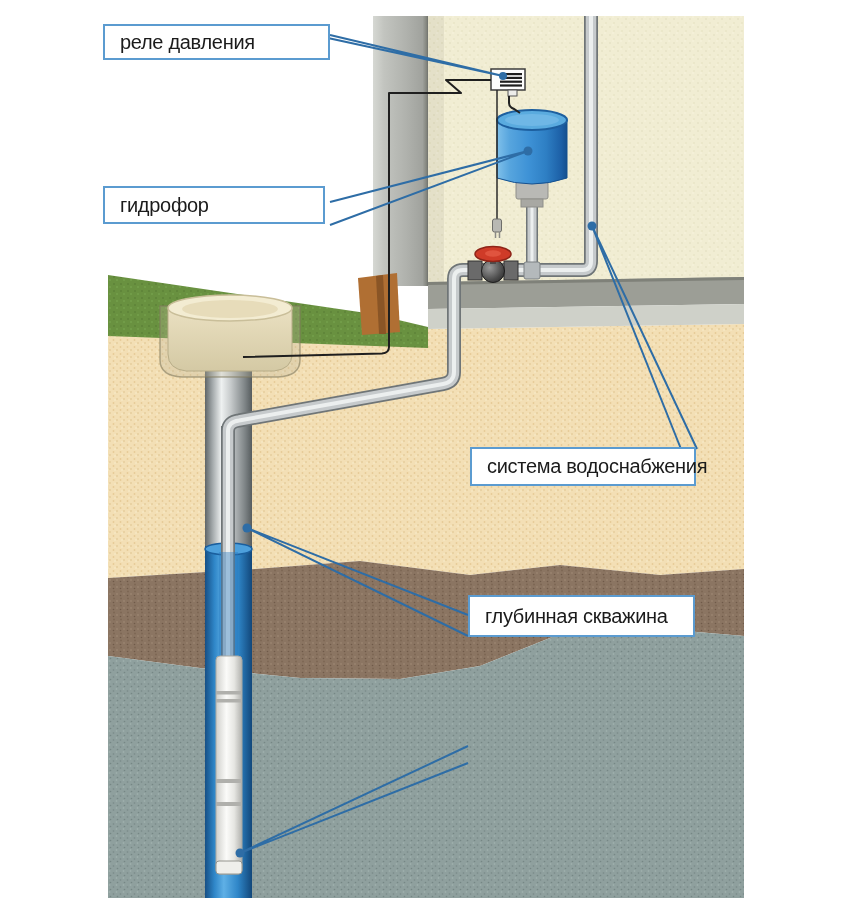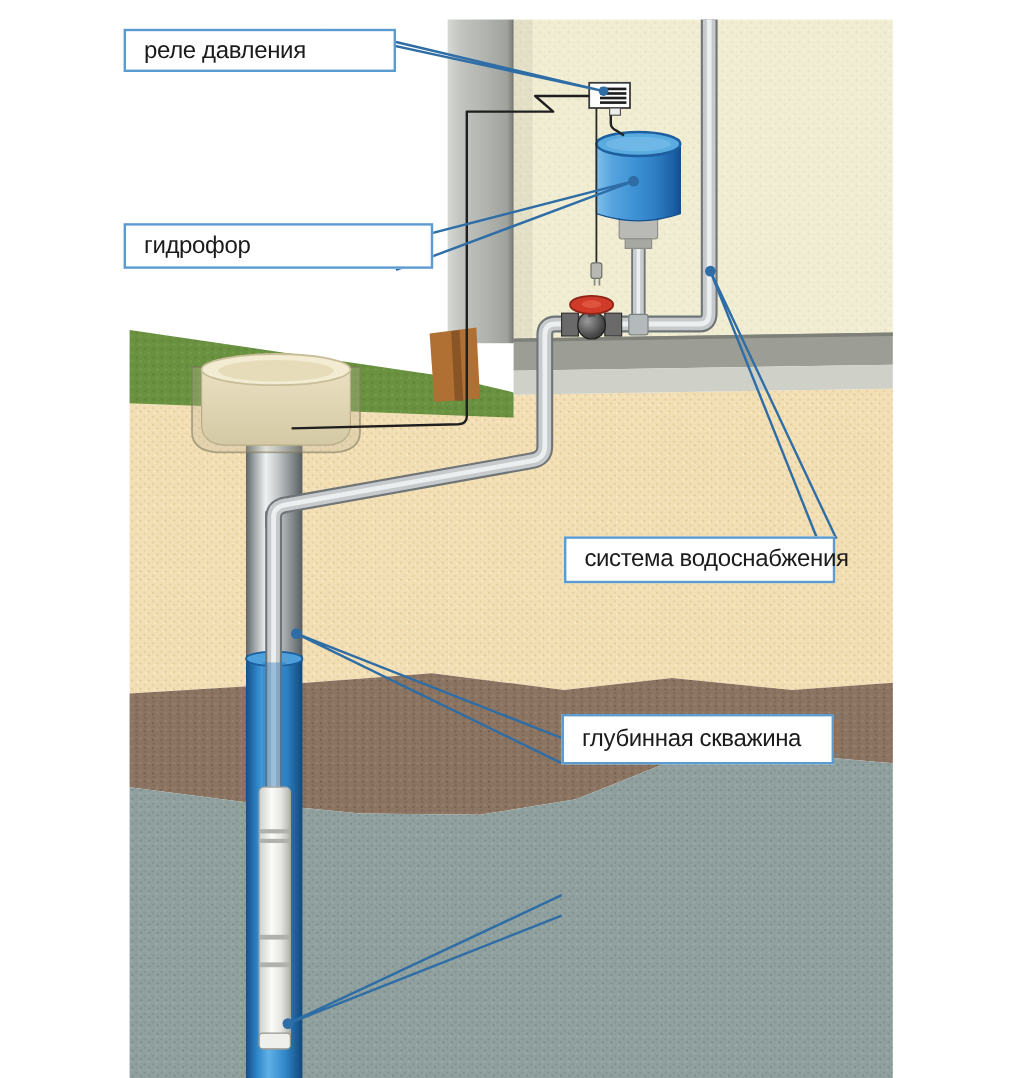--- a/index.html
+++ b/index.html
@@ -20,21 +20,21 @@
     display:flex;
     align-items:center;
     padding-left:15px;
     font-size:20px;
     letter-spacing:-0.3px;
     color:#1b1b1b;
     white-space:nowrap;
     z-index:5;
   }
   #cb-relay   {left:103px; top:8px;   width:227px; height:36px;}
-  #cb-hydro   {left:103px; top:170px; width:258px; height:38px;}
+  #cb-hydro   {left:103px; top:170px; width:222px; height:38px;}
   #cb-system  {left:470px; top:431px; width:226px; height:39px;}
   #cb-well    {left:468px; top:579px; width:227px; height:42px;}
   #cb-pump    {left:468px; top:728px; width:227px; height:38px;}
 </style>
 </head>
 <body>
 
 <div class="stage">
 
 <svg class="scene" width="850" height="898" viewBox="0 0 850 898">

